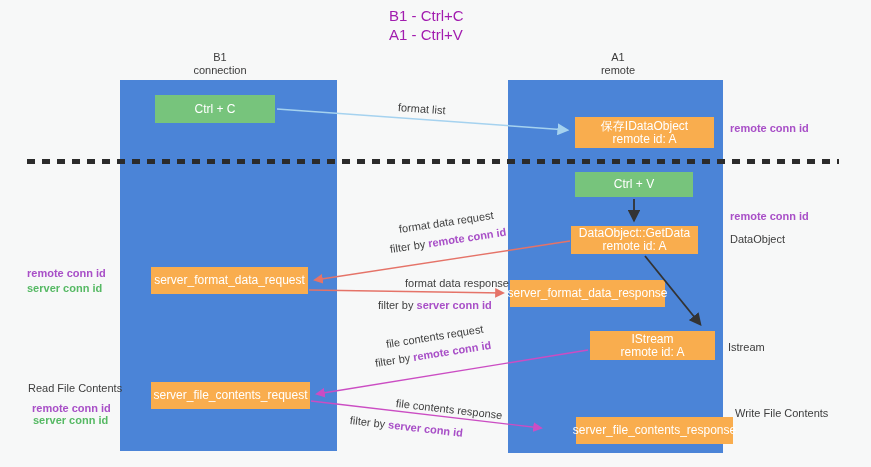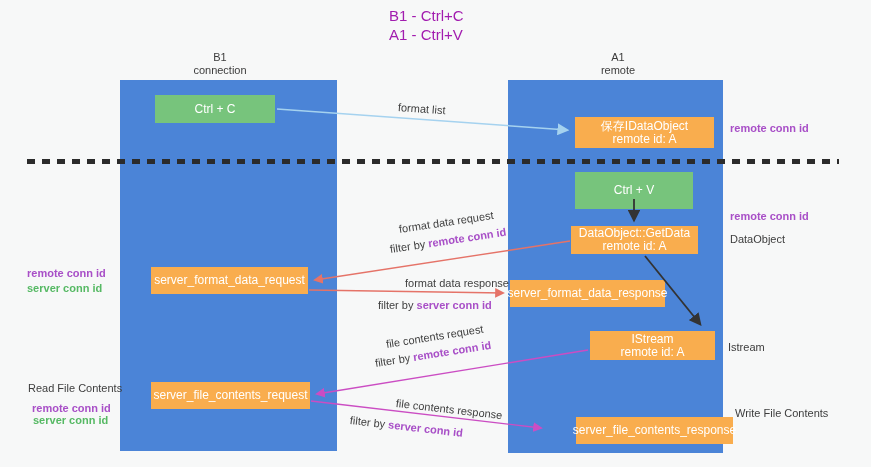--- a/index.html
+++ b/index.html
@@ -95,21 +95,21 @@
 
   <div class="box green" style="left:155px; top:95px; width:120px; height:28px;">
     <div>Ctrl + C</div>
   </div>
 
   <div class="box orange" style="left:575px; top:117px; width:139px; height:31px;">
     <div>保存IDataObject</div>
     <div>remote id: A</div>
   </div>
 
-  <div class="box green" style="left:575px; top:172px; width:118px; height:37px;text-align:right;">
+  <div class="box green" style="left:575px; top:172px; width:118px; height:25px;text-align:right;">
     <div>Ctrl + V</div>
   </div>
 
   <div class="box orange" style="left:571px; top:226px; width:127px; height:28px;">
     <div>DataObject::GetData</div>
     <div>remote id: A</div>
   </div>
 
   <div class="box orange" style="left:151px; top:267px; width:157px; height:27px;">
     <div>server_format_data_request</div>

